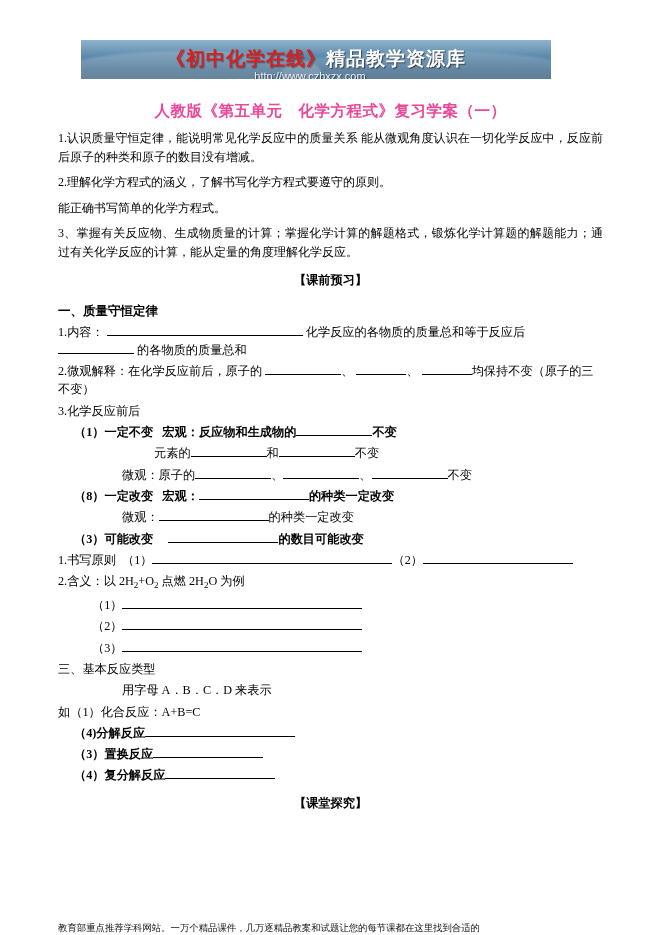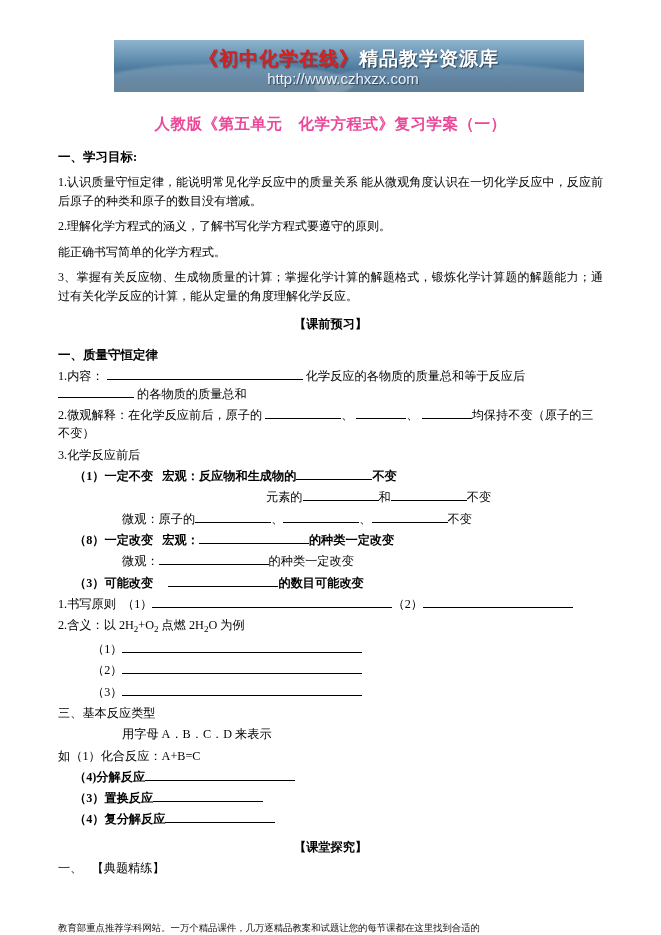--- a/index.html
+++ b/index.html
@@ -19,23 +19,23 @@
     width: 661px;
     height: 935px;
     box-sizing: border-box;
     padding: 0 58px;
   }
 
   
   .banner {
     position: relative;
     margin-top: 40px;
-    margin-left: 56px;
+    margin-left: 23px;
     width: 470px;
-    height: 52px;
+    height: 39px;
     background: linear-gradient(180deg,#7fa7c4 0%, #5d87a8 35%, #3e6b8f 70%, #2d5madvance 100%);
     background: linear-gradient(180deg,#8fb4ce 0%, #5f8cad 40%, #37648a 75%, #24506f 100%);
     overflow: hidden;
     border: 0;
   }
   .banner .wave {
     position: absolute;
     left: 0; right: 0; bottom: 0;
     height: 22px;
     background: linear-gradient(180deg, rgba(255,255,255,0.05), rgba(255,255,255,0.28));
@@ -72,21 +72,21 @@
   }
   .banner-title .red {
     color: #d81e1e;
     text-shadow: 1px 1px 1px rgba(0,0,0,0.35);
   }
   .banner-url {
     position: absolute;
     top: 30px;
     left: 0; right: 12px;
     text-align: center;
-    font-size: 15px;
+    font-size: 11px;
     color: #e8f2ff;
     font-family: "Liberation Sans", sans-serif;
     text-shadow: 1px 1px 1px rgba(0,0,0,0.5);
   }
 
   
   .doc-title {
     margin-top: 22px;
     text-align: center;
     font-size: 15.5px;
@@ -113,21 +113,21 @@
   .center {
     text-align: center;
     margin-top: 10px;
     font-size: 12.2px;
     font-weight: bold;
   }
   .bold { font-weight: normal; }
   .indent1 { padding-left: 16px; font-weight: bold; }
   .indent2 { padding-left: 34px; }
   .indent3 { padding-left: 64px; }
-  .indent4 { padding-left: 96px; text-align: center; }
+  .indent4 { padding-left: 96px; }
   .u {
     display: inline-block;
     border-bottom: 1px solid #000;
     vertical-align: baseline;
   }
   .u-sm { width: 50px; }
   .u-md { width: 76px; }
   .u-lg { width: 110px; }
   .u-xl { width: 150px; }
   .u-xxl { width: 196px; }
@@ -158,21 +158,20 @@
     <div class="wave2"></div>
     <div class="wave3"></div>
     <div class="banner-title">
       <span class="red">《初中化学在线》</span><span>精品教学资源库</span>
     </div>
     <div class="banner-url">http://www.czhxzx.com</div>
   </div>
 
   <div class="doc-title">人教版《第五单元　化学方程式》复习学案（一）</div>
 
-  <div class="sec-head">一、学习目标:</div>
   <p class="line">1.认识质量守恒定律，能说明常见化学反应中的质量关系 能从微观角度认识在一切化学反应中，反应前后原子的种类和原子的数目没有增减。</p>
   <p class="line">2.理解化学方程式的涵义，了解书写化学方程式要遵守的原则。</p>
   <p class="line">能正确书写简单的化学方程式。</p>
   <p class="line">3、掌握有关反应物、生成物质量的计算；掌握化学计算的解题格式，锻炼化学计算题的解题能力；通过有关化学反应的计算，能从定量的角度理解化学反应。</p>
 
   <div class="center">【课前预习】</div>
 
   <div class="sec-head">一、质量守恒定律</div>
 
   <p class="tight">
@@ -247,23 +246,19 @@
   </p>
   <p class="tight indent1">
     <span>（3）置换反应</span><span class="u u-lg"></span>
   </p>
   <p class="tight indent1">
     <span>（4）复分解反应</span><span class="u u-lg"></span>
   </p>
 
   <div class="center">【课堂探究】</div>
 
-  <p class="tight">
-    <span>一、</span>&nbsp;&nbsp;
-    <span class="bold">【典题精练】</span>
-  </p>
 
   <div class="footer">
     <span class="fl">教育部重点推荐学科网站。一万个精品课件，几万逐精品教案和试题让您的每节课都在这里找到合适的</span>
     <span class="fl">教学资源。《初中化学在线》http://www.czhxzx.com</span>
   </div>
 
 </div>
 
 </body></html>

